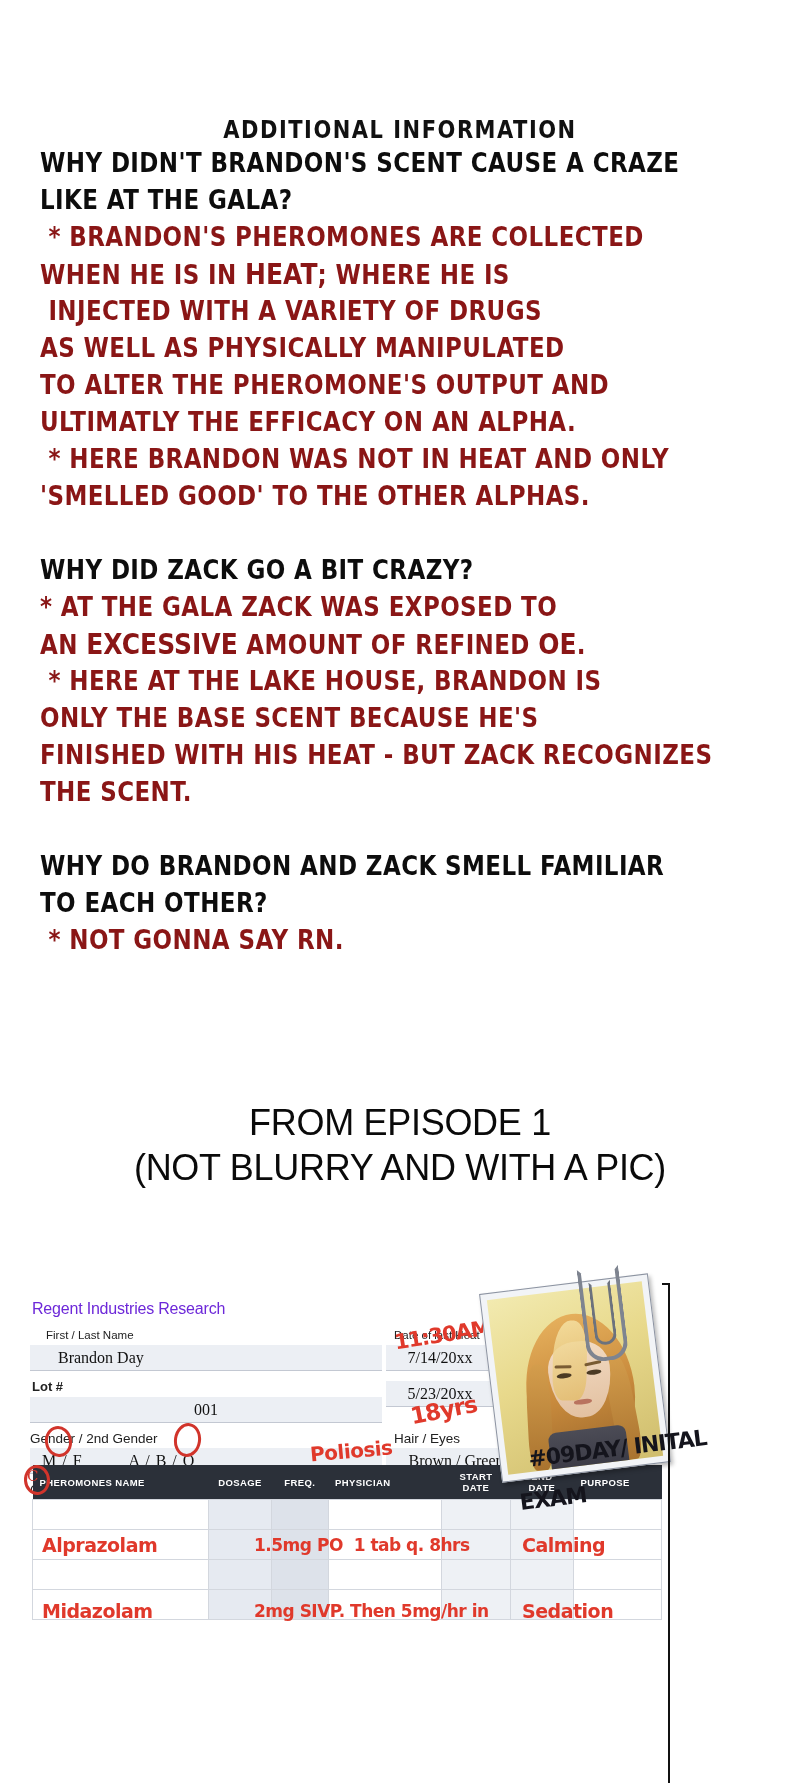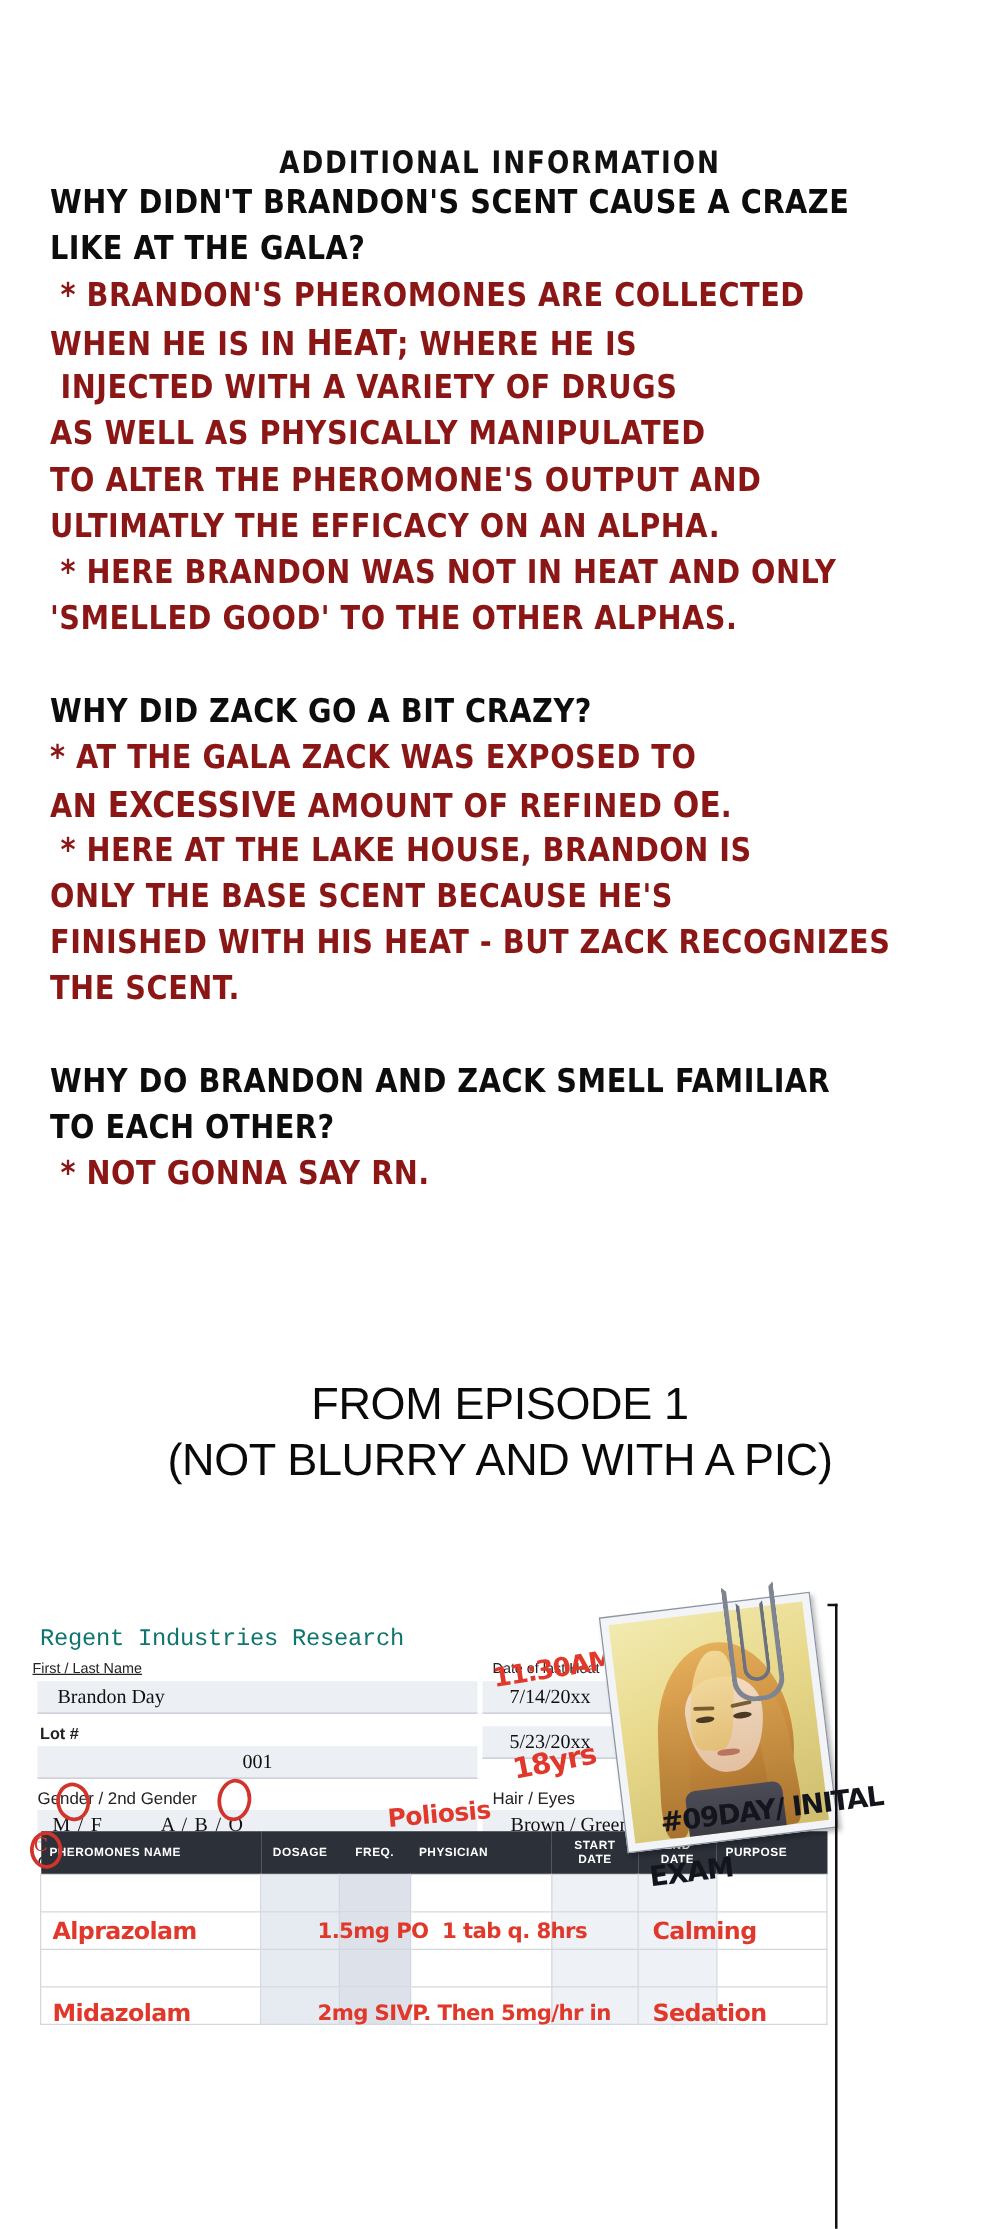--- a/index.html
+++ b/index.html
@@ -93,43 +93,43 @@
     width: 6px;
     height: 500px;
     border-top: 2px solid #111;
     border-right: 2px solid #111;
     border-bottom: 2px solid #111;
   }
   .org-name {
     position: absolute;
     left: 10px;
     top: 17px;
-    font-family: Liberation Mono, monospace;
-    font-size: 19px;
+    font-family: Liberation Sans, sans-serif;
+    font-size: 16px;
     font-weight: 400;
-    color: #0f766e;
+    color: #6d28d9;
     letter-spacing: -0.2px;
   }
 
   .fld-label {
     position: absolute;
     font-family: "Liberation Sans", sans-serif;
     font-size: 11.5px;
     color: #222;
   }
   .fld-box {
     position: absolute;
     background: #eceff4;
     border-bottom: 1px solid #c3c8d2;
     font-family: "Liberation Serif", serif;
     font-size: 16px;
     color: #111;
     display: flex;
     align-items: center;
-    padding-left: 16px;
+    padding-left: 28px;
     box-sizing: border-box;
   }
   .fld-box.ctr { justify-content: center; padding-left: 0; }
   .fld-box.gender {
     font-family: "Liberation Serif", serif;
     justify-content: flex-start;
     padding-left: 8px;
     letter-spacing: 1px;
   }
   .gender-gap { display: inline-block; width: 46px; }
@@ -346,21 +346,21 @@
 <div class="chart-heading">
   <div>FROM EPISODE 1</div>
   <div>(NOT BLURRY AND WITH A PIC)</div>
 </div>
 
 <div class="form-wrap">
   <div class="form-sheet">
 
     <div class="org-name">Regent Industries Research</div>
 
-    <div class="fld-label" style="left:4px; top:46px;text-decoration:underline;">First / Last Name</div>
+    <div class="fld-label" style="left:24px; top:46px;">First / Last Name</div>
     <div class="fld-label" style="left:372px; top:46px;">Date of last Heat</div>
     <div class="fld-box" style="left:8px; top:62px; width:352px; height:26px;">Brandon  Day</div>
     <div class="fld-box ctr" style="left:364px; top:62px; width:108px; height:26px;">7/14/20xx</div>
 
     <div class="fld-label" style="left:10px; top:96px; font-size:13px; font-weight:700;">Lot #</div>
     <div class="fld-label" style="left:372px; top:98px;">DOB</div>
     <div class="fld-box ctr" style="left:8px; top:114px; width:352px; height:26px;">001</div>
     <div class="fld-box ctr" style="left:364px; top:98px; width:108px; height:26px;">5/23/20xx</div>
 
     <div class="fld-label" style="left:8px; top:148px; font-size:13.5px;">Gender / 2nd Gender</div>

